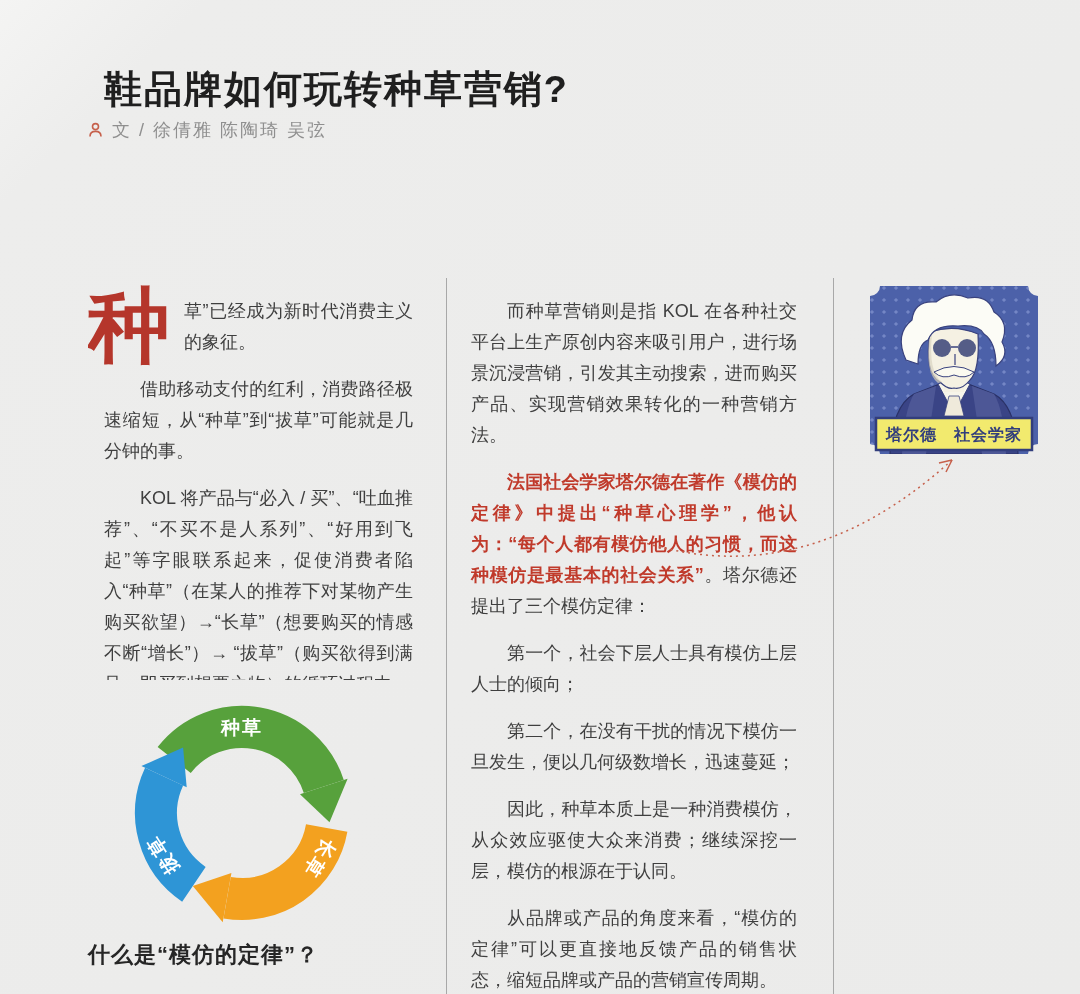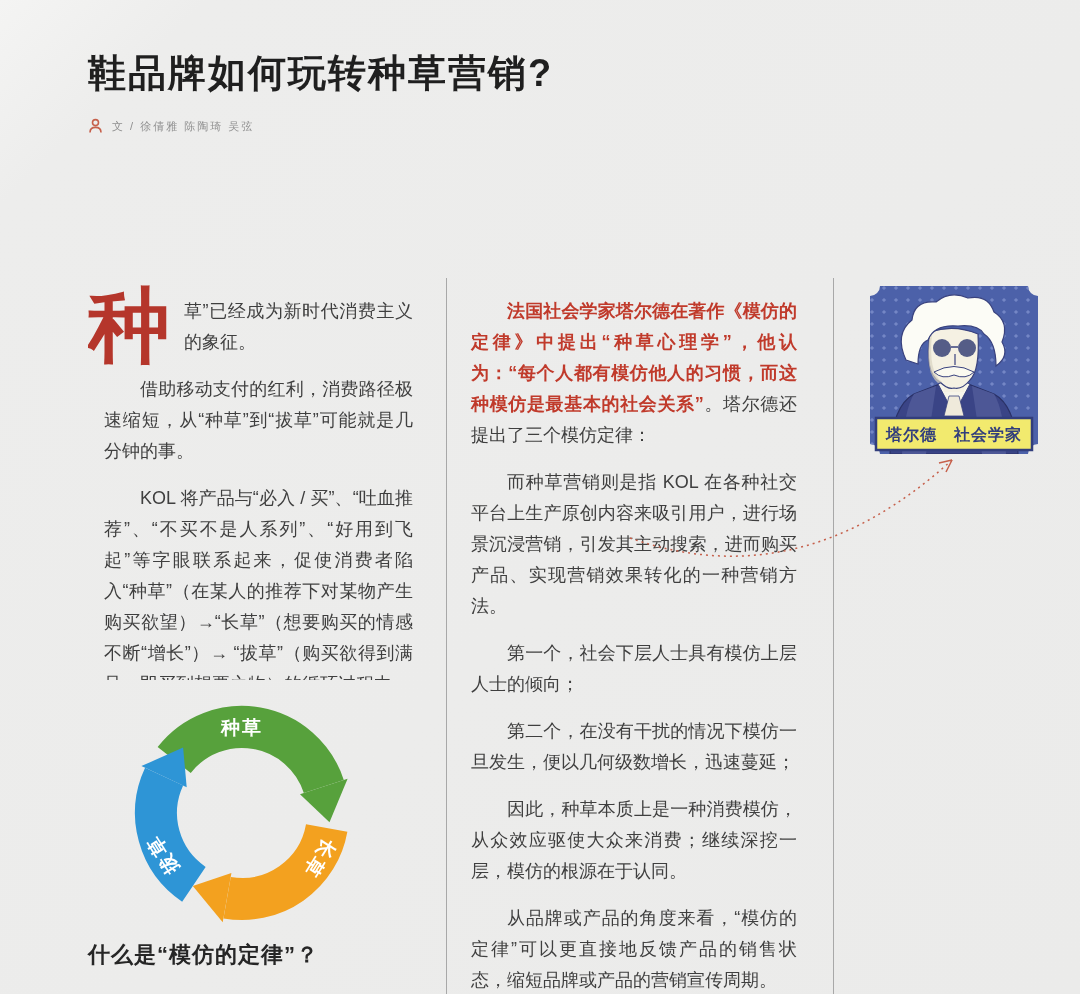--- a/index.html
+++ b/index.html
@@ -3,26 +3,26 @@
 <meta charset="utf-8">
 <style>
   html,body{margin:0;padding:0;}
   body{font-family:"Liberation Sans","DejaVu Sans",sans-serif;}
   .page{
     position:relative;width:1080px;height:994px;overflow:hidden;
     background:linear-gradient(135deg,#f4f4f3 0%,#ededec 10%,#ebebea 100%);
     color:#3f3f3f;
   }
   .title{
-    position:absolute;left:88px;top:48px;margin:0;
-    font-size:38px;font-weight:800;letter-spacing:2px;color:#1f1f1f;
+    position:absolute;left:88px;top:48px;margin:16px;
+    font-size:38px;font-weight:800;letter-spacing:2px;color:#1f1f1f;font-family:Liberation Mono, monospace;
   }
   .byline{
     position:absolute;left:88px;top:118px;display:flex;align-items:center;gap:9px;
-    font-size:11px;color:#8f8f8f;letter-spacing:2px;
+    font-size:18px;color:#8f8f8f;letter-spacing:2px;
   }
   .col{
     position:absolute;top:280px;font-size:18px;line-height:31px;
     text-align:justify;color:#3f3f3f;
   }
   .col p{margin:16px;}
   .col p.ind{text-indent:2em;}
   .col-left{left:88px;width:341px;height:400px;overflow:hidden;}
   .col-right{left:455px;width:358px;height:714px;overflow:hidden;}
   .dropcap{
@@ -78,22 +78,22 @@
     <text class="cycle-label" x="120" y="41" text-anchor="middle">种草</text>
     <text class="cycle-label" text-anchor="middle" transform="translate(192,162) rotate(122)">长草</text>
     <text class="cycle-label" text-anchor="middle" transform="translate(46,158) rotate(-122)">拔草</text>
   </svg>
 
   <h2 class="section-heading">什么是“模仿的定律”？</h2>
 
   <div class="vdivider divider-1"></div>
 
   <div class="col col-right">
+    <p class="ind">而种草营销则是指 KOL 在各种社交平台上生产原创内容来吸引用户，进行场景沉浸营销，引发其主动搜索，进而购买产品、实现营销效果转化的一种营销方法。</p>
     <p class="ind"><span class="red">法国社会学家塔尔德在著作《模仿的定律》中提出“种草心理学”，他认为：“每个人都有模仿他人的习惯，而这种模仿是最基本的社会关系”</span><span>。塔尔德还提出了三个模仿定律：</span></p>
-    <p class="ind">而种草营销则是指 KOL 在各种社交平台上生产原创内容来吸引用户，进行场景沉浸营销，引发其主动搜索，进而购买产品、实现营销效果转化的一种营销方法。</p>
     <p class="ind">第一个，社会下层人士具有模仿上层人士的倾向；</p>
     <p class="ind">第二个，在没有干扰的情况下模仿一旦发生，便以几何级数增长，迅速蔓延；</p>
     <p class="ind">因此，种草本质上是一种消费模仿，从众效应驱使大众来消费；继续深挖一层，模仿的根源在于认同。</p>
     <p class="ind">从品牌或产品的角度来看，“模仿的定律”可以更直接地反馈产品的销售状态，缩短品牌或产品的营销宣传周期。</p>
     <p class="ind">就消费者角度而言，品牌营销过程中</p>
   </div>
 
   <div class="vdivider divider-2"></div>
 
   <svg class="portrait-svg" width="176" height="176" viewBox="0 0 176 176">

